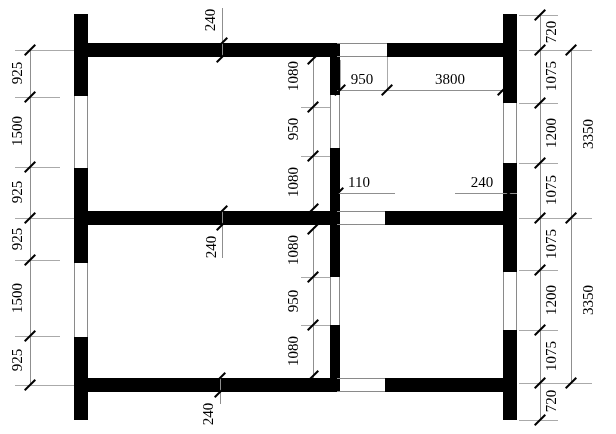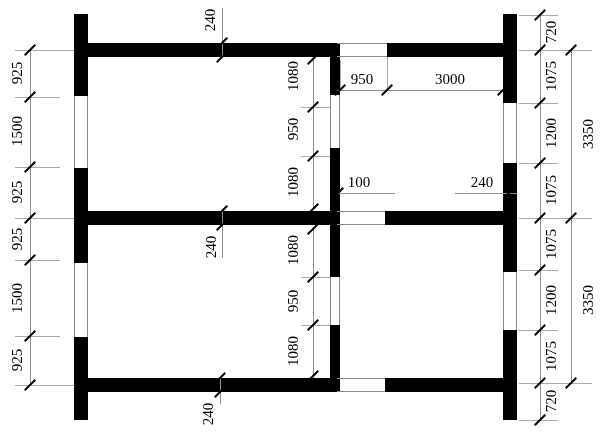--- a/index.html
+++ b/index.html
@@ -160,23 +160,23 @@
   <div class="lbl v" style="left:293px;top:301px;">950</div>
   <div class="lbl v" style="left:293px;top:351px;">1080</div>
 
   <div class="chainline" style="left:337px;top:90px;width:166px;height:1px;"></div>
   <div class="extline" style="left:340px;top:60px;width:1px;height:30px;"></div>
   <div class="extline" style="left:387px;top:57px;width:1px;height:33px;"></div>
   <div class="tick" style="left:340px;top:90px;"></div>
   <div class="tick" style="left:387px;top:90px;"></div>
   <div class="tick" style="left:503px;top:90px;"></div>
   <div class="lbl" style="left:362px;top:79px;">950</div>
-  <div class="lbl" style="left:450px;top:79px;">3000</div>
+  <div class="lbl" style="left:450px;top:79px;">3800</div>
 
   <div class="chainline" style="left:337px;top:193px;width:58px;height:1px;"></div>
   <div class="tick" style="left:338px;top:193px;"></div>
-  <div class="lbl" style="left:359px;top:182px;">100</div>
+  <div class="lbl" style="left:359px;top:182px;">110</div>
 
   <div class="chainline" style="left:455px;top:193px;width:62px;height:1px;"></div>
   <div class="tick" style="left:509px;top:193px;"></div>
   <div class="lbl" style="left:482px;top:182px;">240</div>
 
 </div>
 
 </body></html>

